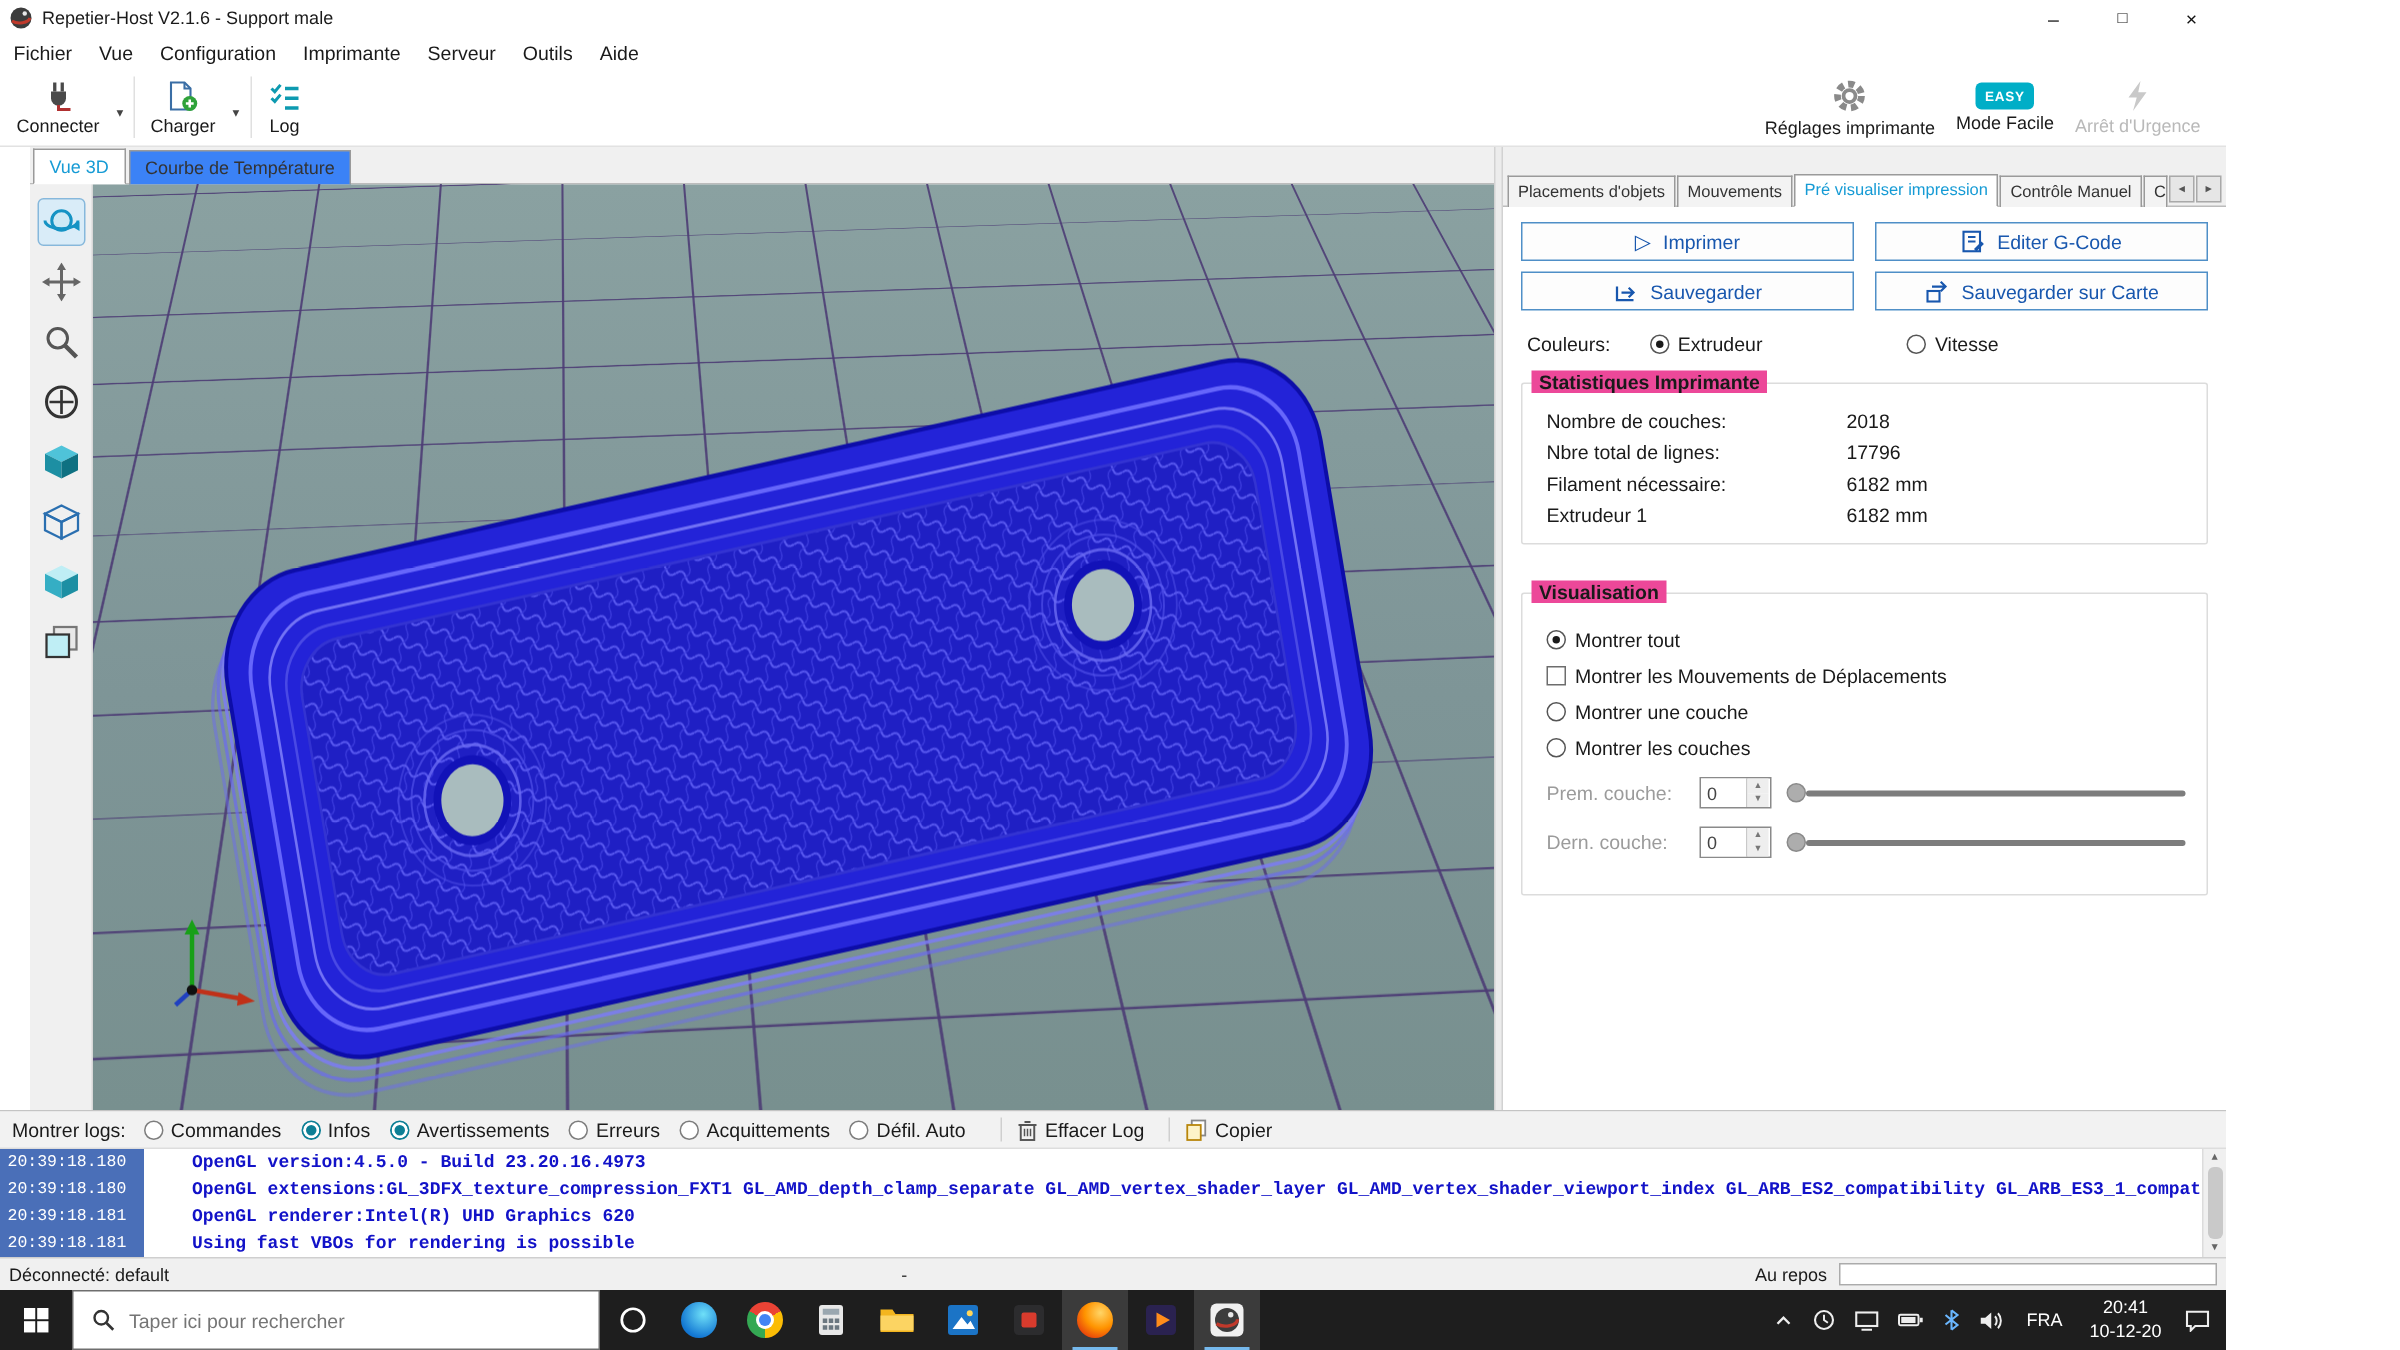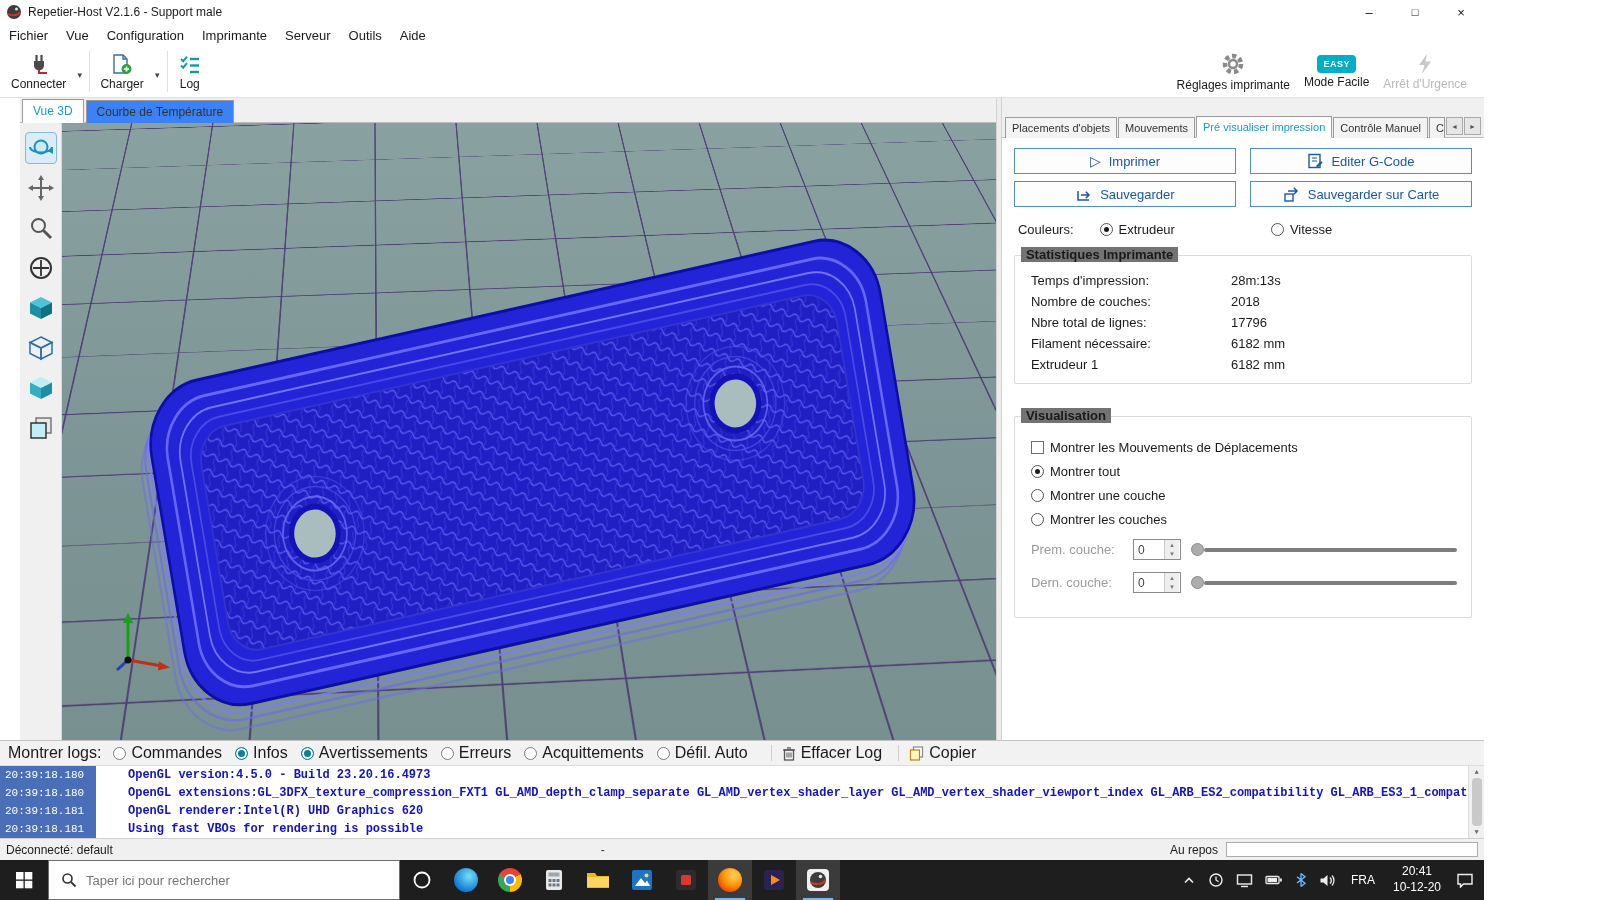--- a/index.html
+++ b/index.html
@@ -69,37 +69,37 @@
   .blue-btn .gi { display:flex; align-items:center; }
   .glyph-play { font-size:14px; line-height:1; }
 
   .couleurs-row { display:flex; align-items:center; margin:15px 0 2px 4px; font-size:13px; }
   .radio { width:13px; height:13px; border-radius:50%; border:1px solid #555; background:#fff; position:relative; flex:0 0 auto; }
   .radio.checked::after { content:""; position:absolute; inset:3px; border-radius:50%; background:#1b1b1b; }
   .checkbox { width:13px; height:13px; border:1px solid #6d6d6d; background:#fff; flex:0 0 auto; }
   .rlabel { margin-left:6px; }
 
   .groupbox { position:relative; border:1px solid #dcdcdc; border-radius:2px; margin-top:18px; padding:14px 8px 8px; }
-  .gb-title { position:absolute; top:-9px; left:6px; background:#737373; padding:0 5px; font-weight:bold; font-size:13px; }
+  .gb-title { position:absolute; top:-9px; left:6px; background:#ec4899; padding:0 5px; font-weight:bold; font-size:13px; }
   .stat-row { display:flex; font-size:13px; padding:3px 0 3px 8px; }
   .stat-label { width:200px; }
   .vis-row { display:flex; align-items:center; margin:9px 4px 9px 8px; font-size:13px; }
   .layer-row { display:flex; align-items:center; margin:12px 4px 10px 8px; gap:10px; }
   .layer-label { width:92px; color:#9b9b9b; font-size:13px; }
   .spin { width:48px; height:21px; border:1px solid #8a8a8a; display:flex; background:#fff; }
   .spin input { width:30px; border:none; outline:none; font-size:12px; padding-left:4px; font-family:"Liberation Sans",sans-serif; color:#444; }
   .spin-arrows { width:15px; display:flex; flex-direction:column; border-left:1px solid #c9c9c9; }
   .spin-arrows .sa { flex:1; font-size:6px; display:flex; align-items:center; justify-content:center; background:#eee; color:#777; }
   .slider { flex:1 1 auto; position:relative; height:15px; margin-right:2px; }
   .slider .track { position:absolute; top:6px; left:13px; right:0; height:4px; background:#7d7d7d; border-radius:2px; }
   .slider .thumb { position:absolute; left:0; top:1px; width:13px; height:13px; border-radius:50%; background:#adadad; border:1px solid #8a8a8a; }
 
   
   .log-panel { flex:0 0 97px; display:flex; flex-direction:column; border-top:1px solid #c4c4c4; }
-  .log-header { flex:0 0 25px; background:#f2f2f2; border-bottom:1px solid #ddd; display:flex; align-items:center; padding-left:8px; font-size:16px; }
+  .log-header { flex:0 0 25px; background:#f2f2f2; border-bottom:1px solid #ddd; display:flex; align-items:center; padding-left:8px; font-size:13px; }
   .log-header .hl { margin-right:12px; }
   .log-toggle { display:flex; align-items:center; gap:5px; margin-right:13px; }
   .toggle-circle { width:13px; height:13px; border-radius:50%; border:1px solid #7d7d7d; background:#fff; flex:0 0 auto; }
   .toggle-circle.on { background:#0c7f95; border-color:#0c7f95; box-shadow:inset 0 0 0 2px #fff; }
   .log-sep { width:1px; height:16px; background:#cfcfcf; margin:0 10px; }
   .log-action { display:flex; align-items:center; gap:5px; margin-right:6px; }
   .log-rows { flex:1 1 auto; position:relative; background:#fff; overflow:hidden; font-family:"Liberation Mono", monospace; }
   .log-row { display:flex; height:18px; line-height:18px; white-space:nowrap;gap:24px; }
   .log-time { flex:0 0 96px; background:#4a6fb8; color:#fff; font-size:11px; padding-left:5px; }
   .log-text { color:#1212c8; font-size:12px; font-weight:bold; padding-left:8px; }
@@ -383,50 +383,46 @@
           <span>Couleurs:</span>
           <span class="radio checked" style="margin-left:26px;"></span>
           <span class="rlabel">Extrudeur</span>
           <span class="radio" style="margin-left:96px;"></span>
           <span class="rlabel">Vitesse</span>
         </div>
 
         <div class="groupbox">
           <span class="gb-title">Statistiques Imprimante</span>
           <div class="stat-row">
-            <span class="stat-label">Temps d'impression:</span>
-            <span class="stat-value">28m:13s</span>
-          </div>
-          <div class="stat-row">
             <span class="stat-label">Nombre de couches:</span>
             <span class="stat-value">2018</span>
           </div>
           <div class="stat-row">
             <span class="stat-label">Nbre total de lignes:</span>
             <span class="stat-value">17796</span>
           </div>
           <div class="stat-row">
             <span class="stat-label">Filament nécessaire:</span>
             <span class="stat-value">6182 mm</span>
           </div>
           <div class="stat-row">
             <span class="stat-label">Extrudeur 1</span>
             <span class="stat-value">6182 mm</span>
           </div>
         </div>
 
         <div class="groupbox" style="margin-top:32px; padding-bottom:14px;">
           <span class="gb-title">Visualisation</span>
           <div class="vis-row">
+            <span class="radio checked"></span>
+            <span class="rlabel">Montrer tout</span>
+          </div>
+          <div class="vis-row">
             <span class="checkbox"></span>
             <span class="rlabel">Montrer les Mouvements de Déplacements</span>
-          </div>
-          <div class="vis-row">
-            <span class="radio checked"></span>
-            <span class="rlabel">Montrer tout</span>
           </div>
           <div class="vis-row">
             <span class="radio"></span>
             <span class="rlabel">Montrer une couche</span>
           </div>
           <div class="vis-row">
             <span class="radio"></span>
             <span class="rlabel">Montrer les couches</span>
           </div>
           <div class="layer-row">

